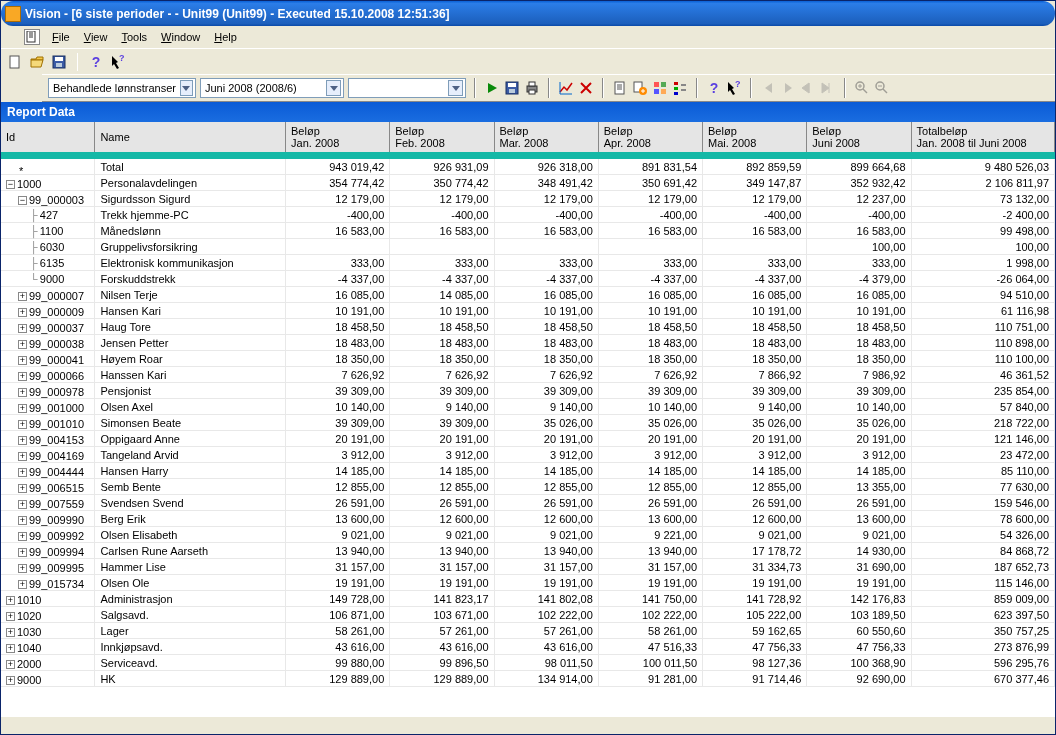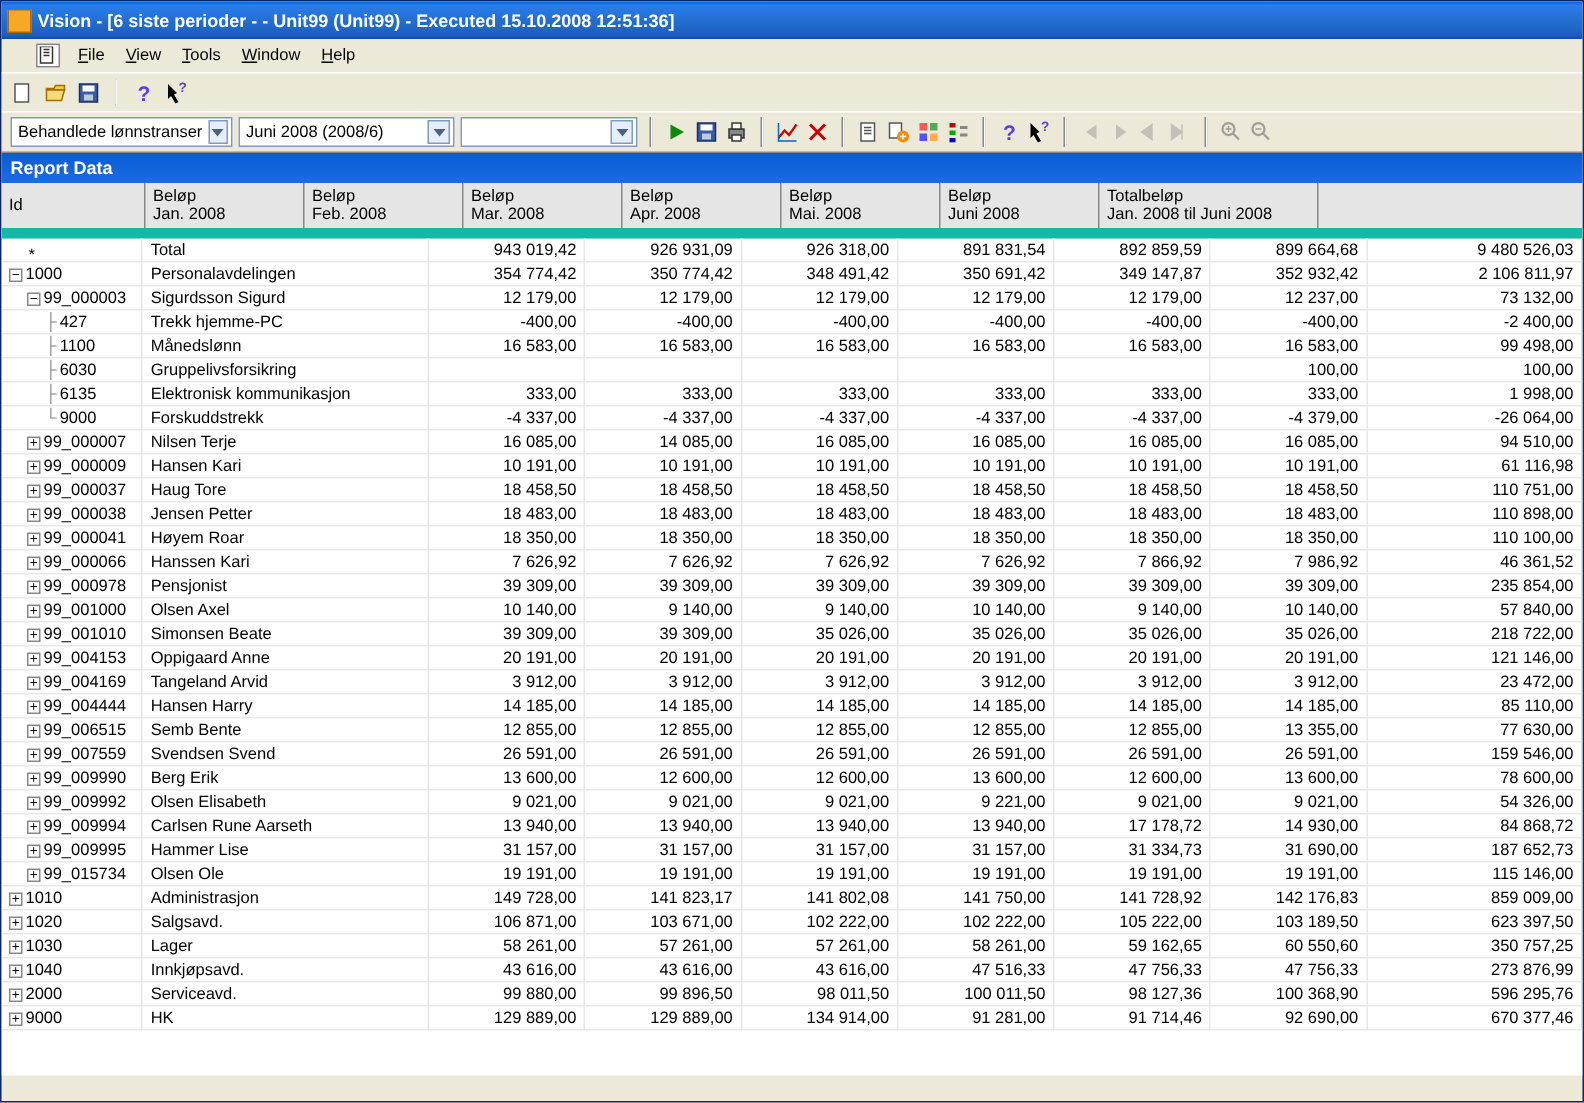--- a/index.html
+++ b/index.html
@@ -1,26 +1,26 @@
 <!DOCTYPE html>
 <html><head>
 <meta charset="utf-8">
 <style>
 * { box-sizing: border-box; margin: 0; padding: 0; }
 body { font-family: Tahoma, Arial, sans-serif; font-size: 11px; background: #ece9d8; width: 1056px; height: 735px; overflow: hidden; border: 1px solid #0a246a; }
-.titlebar { background: linear-gradient(to bottom, #0a60d6, #2b7de8 10%, #1c5fbc 90%, #0a4aa8); color: #fff; height: 25px; display: flex; align-items: center; padding: 0 4px; font-weight: bold; font-size: 12px; }
+.titlebar { background: linear-gradient(to bottom, #0a60d6, #2b7de8 10%, #1c5fbc 90%, #0a4aa8); color: #fff; height: 25px; display: flex; align-items: center; padding: 0 4px; font-weight: bold; font-size: 12px; border-radius: 12px; }
 .titlebar .ticon { width: 16px; height: 16px; background: #f9a825; border: 1px solid #ad6b00; margin-right: 4px; }
 .menubar { background: #ece9d8; height: 22px; display: flex; align-items: center; padding: 0 4px; gap: 2px; margin-left: 19px; }
 .menubar .micon { width: 16px; height: 16px; border: 1px solid #888; background: #fff; margin-right: 4px; display: flex; align-items: center; justify-content: center; }
 .menubar span.mi { padding: 2px 6px; cursor: default; }
 .menubar span.mi u { text-decoration: underline; }
 .toolbar1 { background: #ece9d8; height: 26px; display: flex; align-items: center; padding: 0 6px; gap: 6px; border-top: 1px solid #fff; }
 .toolbar1 .sep { width: 1px; height: 18px; background: #888; border-right: 1px solid #fff; margin: 0 4px; }
 .tbicon { width: 16px; height: 16px; display: inline-flex; align-items: center; justify-content: center; cursor: pointer; }
-.toolbar2 { background: #ece9d8; height: 28px; display: flex; align-items: center; padding: 0 6px; gap: 4px; border-top: 1px solid #fff; border-bottom: 1px solid #888; }
+.toolbar2 { background: #ece9d8; height: 28px; display: flex; align-items: center; padding: 0 6px; gap: 4px; border-top: 1px solid #fff; border-bottom: 1px solid #888; margin-left: 41px; }
 .combo { background: #fff; border: 1px solid #7f9db9; height: 20px; display: flex; align-items: center; padding: 0 2px 0 4px; font-size: 11px; }
 .combo .cv { flex: 0 0 auto; }
 .combo .darr { width: 15px; height: 16px; background: #e6eefc; border: 1px solid #7f9db9; margin-left: 4px; display: flex; align-items: center; justify-content: center; }
 .darr::after { content: ""; border-left: 4px solid transparent; border-right: 4px solid transparent; border-top: 5px solid #4d6185; }
 .toolbar2 .sep { width: 2px; height: 20px; background: #888; border-right: 1px solid #fff; margin: 0 4px; }
 .report-hdr { background: linear-gradient(to bottom, #0a5bd6, #1a6de0); color: #fff; font-weight: bold; padding: 3px 6px; font-size: 12px; }
 .grid { background: #fff; height: 595px; overflow: hidden; font-size: 11px; }
 .ghead { display: flex; background: #e5e5e5; border-bottom: 7px solid #14b8a6; }
 .ghead .gh { border-right: 1px solid #888; padding: 3px 5px; height: 30px; display: flex; flex-direction: column; justify-content: center; }
 .gh.num { text-align: right; align-items: flex-start; }
@@ -214,20 +214,21 @@
         <path d="M4 6h4" stroke="#555"></path>
       </svg>
     </span>
 </div>
 
 <div class="report-hdr">Report Data</div>
 
 <div class="grid">
   <div class="ghead">
     <div class="gh c-id">Id</div>
+    <div class="gh c-name">Name</div>
     <div class="gh c-m num">
         <span>Beløp</span>
         <span>Jan. 2008</span>
       </div>
     <div class="gh c-m num">
         <span>Beløp</span>
         <span>Feb. 2008</span>
       </div>
     <div class="gh c-m num">
         <span>Beløp</span>

